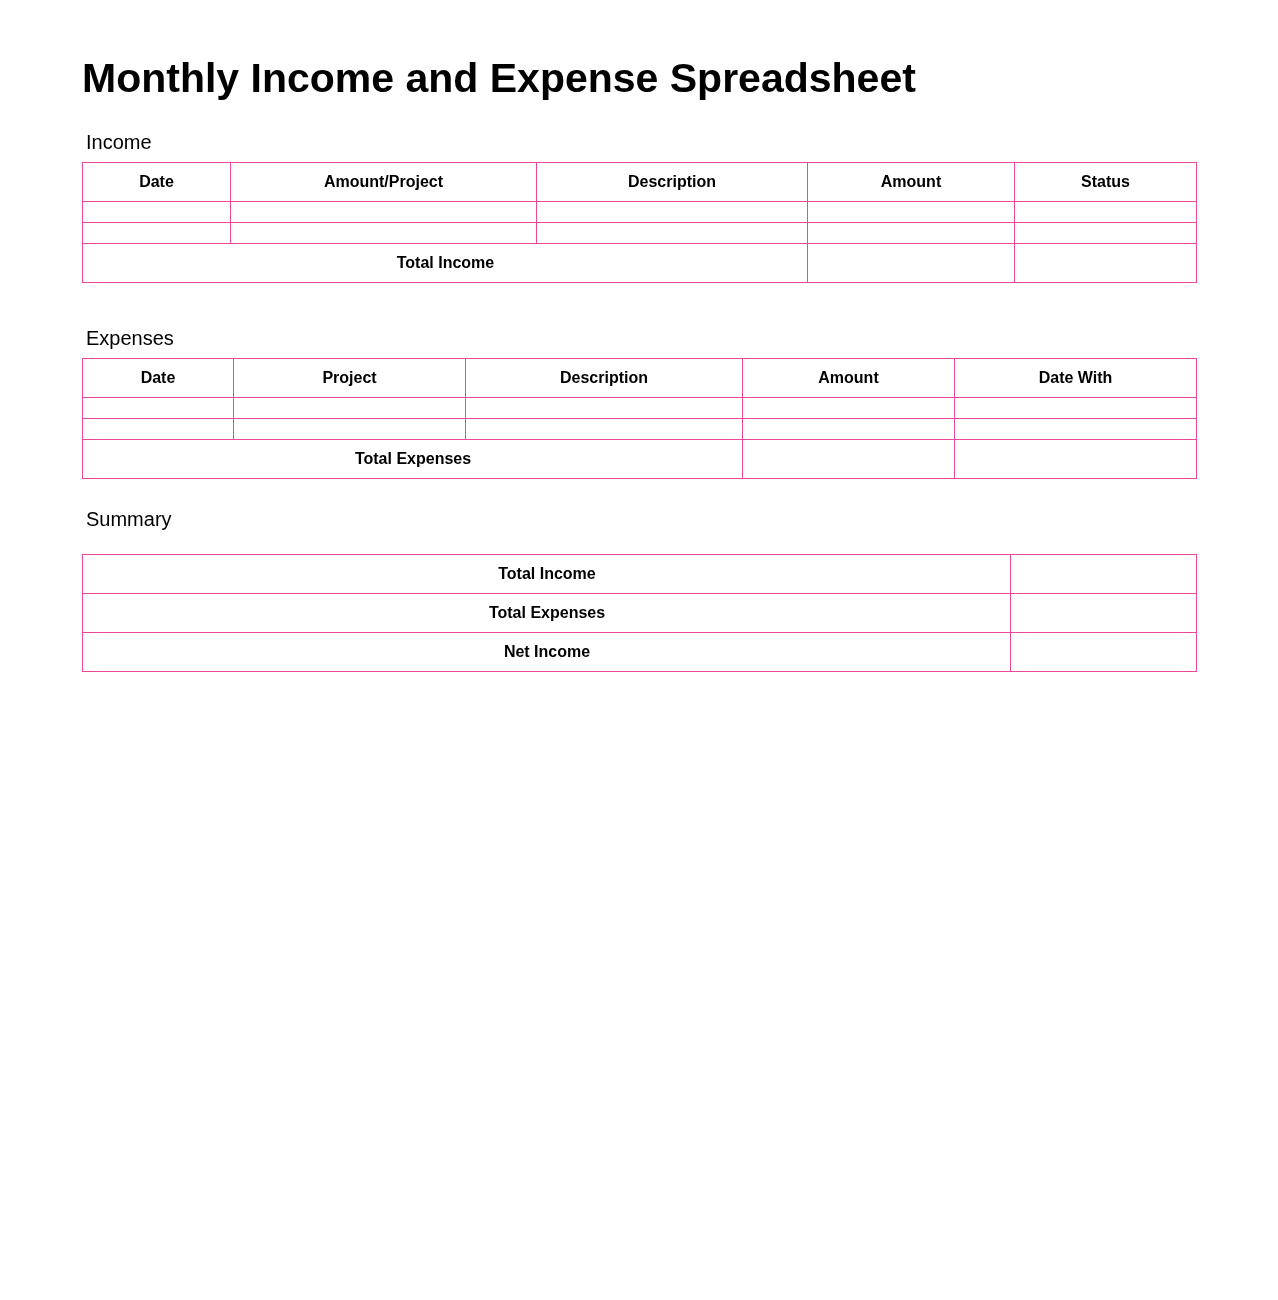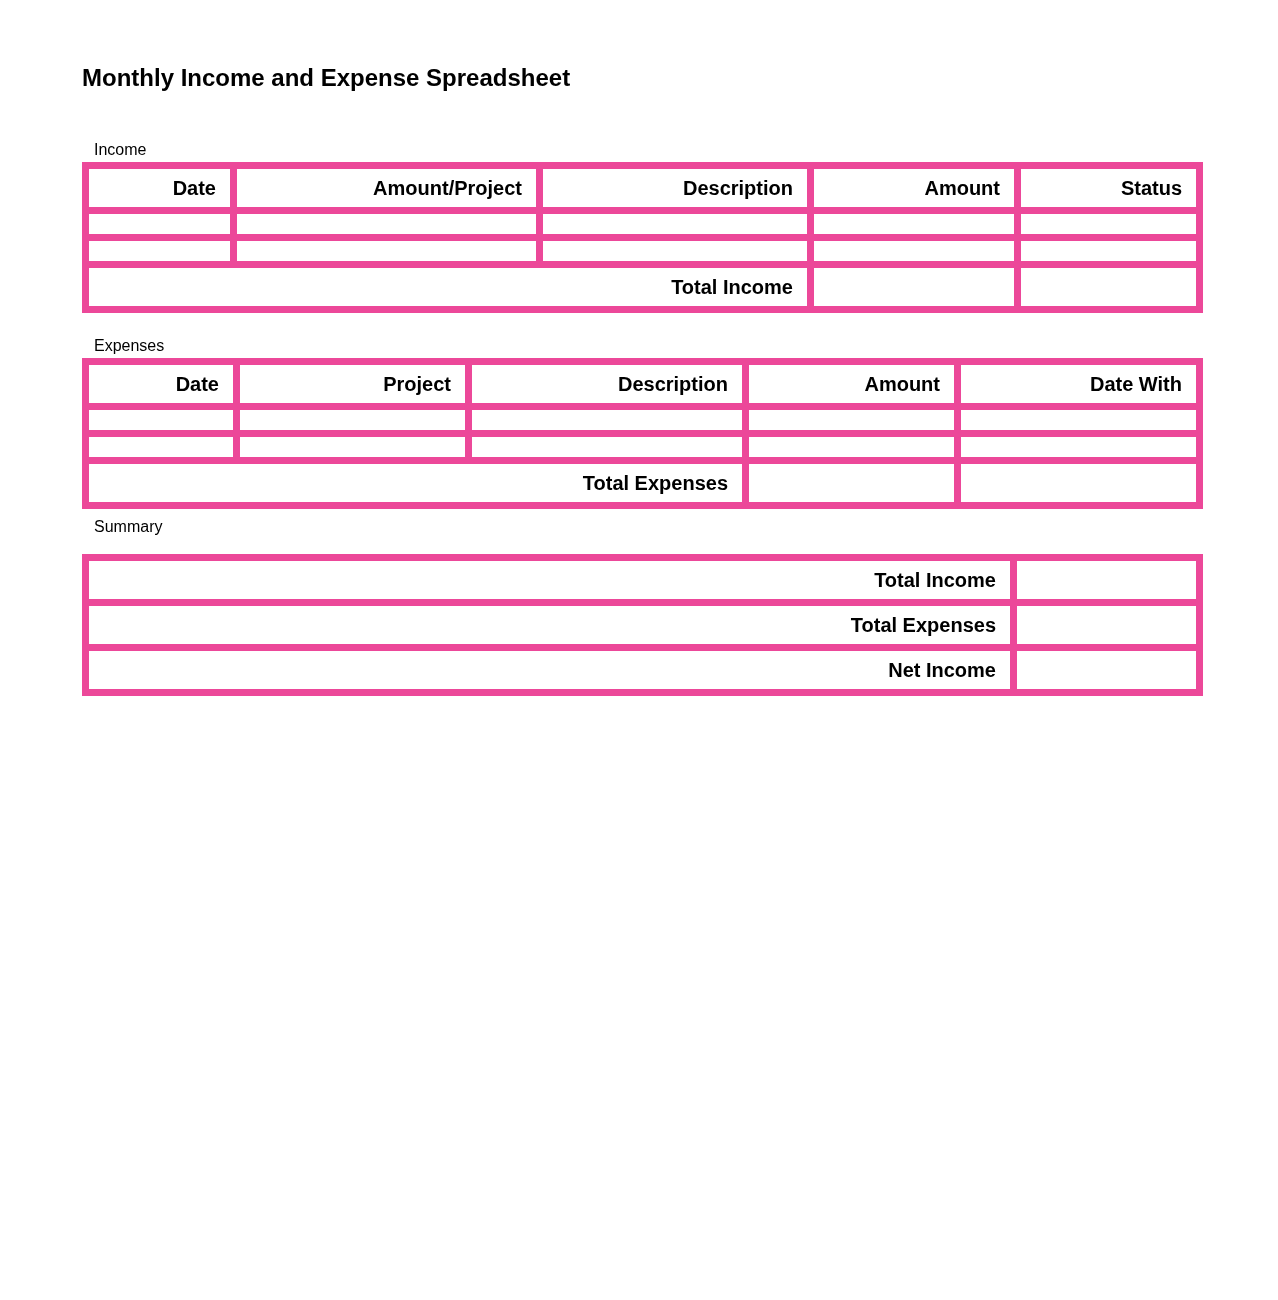--- a/index.html
+++ b/index.html
@@ -1,21 +1,21 @@
 <!DOCTYPE html>
 <html><head>
 <meta charset="utf-8">
 <style>
   html, body { margin: 0; padding: 0; background: #ffffff; }
   body { width: 1278px; height: 1300px; font-family: "Liberation Sans", sans-serif; color: #000; position: relative; }
   .page { position: absolute; left: 82px; top: 0; width: 1114px; }
-  h1 { position: absolute; top: 59px; left: 0; margin: 0; font-size: 24px; font-weight: bold; line-height: 38px; white-space: nowrap; }
-  h2 { position: absolute; left: 0; margin: 12px; font-size: 16px; font-weight: normal; line-height: 24px; }
+  h1 { position: absolute; top: 59px; left: 0; margin: 0; font-size: 41px; font-weight: bold; line-height: 38px; white-space: nowrap; }
+  h2 { position: absolute; left: 0; margin: 4px; font-size: 20px; font-weight: normal; line-height: 24px; }
   table { position: absolute; left: 0; width: 1114px; border-collapse: collapse; table-layout: fixed; }
-  td, th { border: 7px solid #ec4899; padding: 0 14px; font-size: 20px; text-align: right; vertical-align: middle; }
+  td, th { border: 1px solid #ec4899; padding: 0 14px; font-size: 16px; text-align: center; vertical-align: middle; }
   th { font-weight: bold; height: 38px; }
   td.empty { height: 20px; padding: 0; }
   td.total { font-weight: bold; height: 38px; padding-left: 15px; }
   td.val { height: 38px; }
   .sum td { height: 38px; }
   .sum td.lbl { font-weight: bold; padding-left: 15px; }
 </style>
 </head>
 <body>
 

